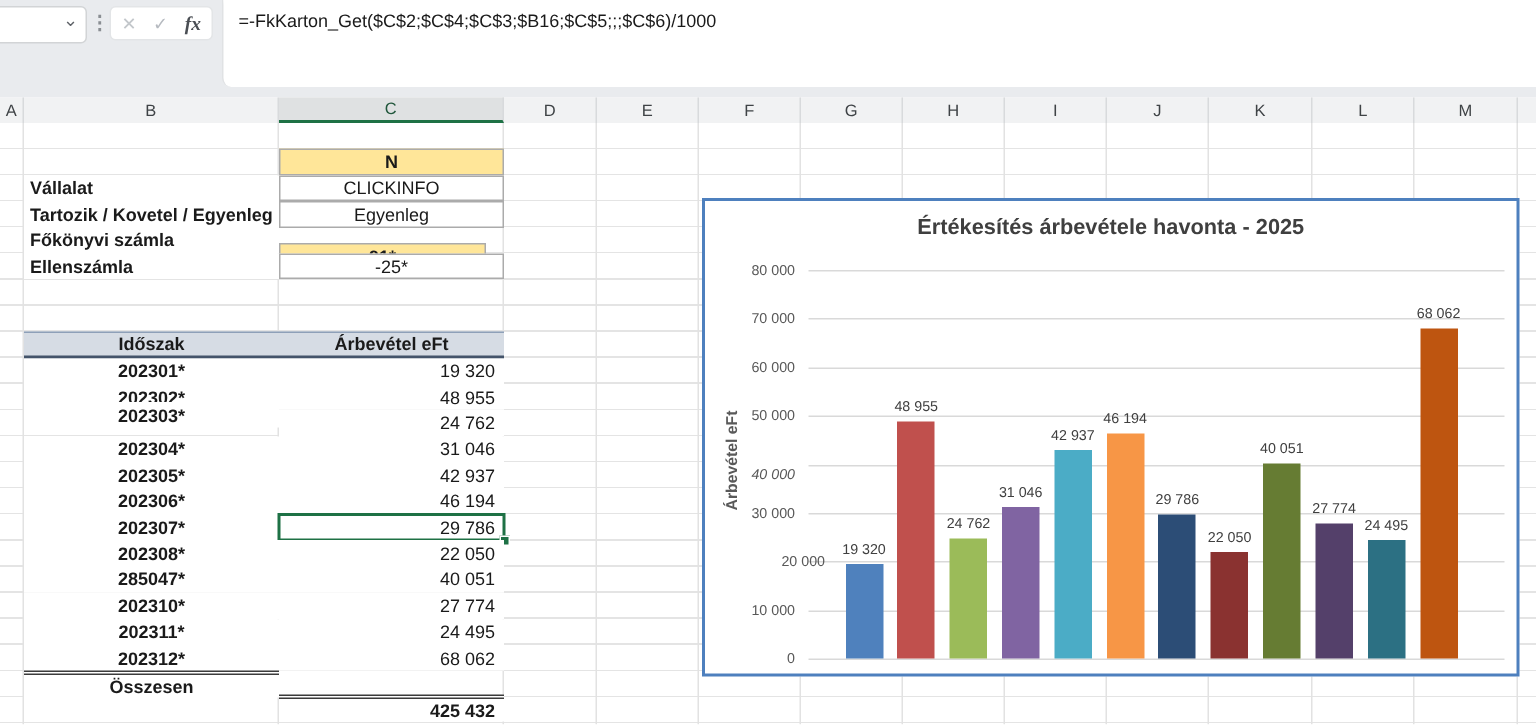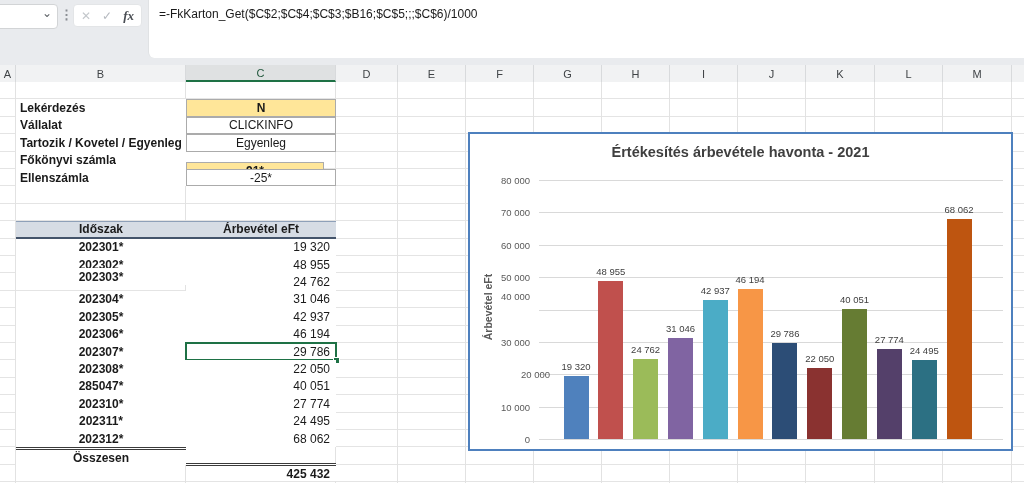--- a/index.html
+++ b/index.html
@@ -99,21 +99,20 @@
       <div class="vline" style="left: 397px;"></div>
       <div class="vline" style="left: 465px;"></div>
       <div class="vline" style="left: 533px;"></div>
       <div class="vline" style="left: 601px;"></div>
       <div class="vline" style="left: 669px;"></div>
       <div class="vline" style="left: 737px;"></div>
       <div class="vline" style="left: 805px;"></div>
       <div class="vline" style="left: 874px;"></div>
       <div class="vline" style="left: 942px;"></div>
       <div class="vline" style="left: 1011px;"></div>
-      <div class="cell b-label" style="left: 16px; top: 17.4px; width: 170px; height: 17.4px;">Lekérdezés</div>
       <div class="cell c-val hl" style="left: 186px; top: 17.4px; width: 150px; height: 17.4px;">N</div>
       <div class="cell b-label" style="left: 16px; top: 34.8px; width: 170px; height: 17.4px;">Vállalat</div>
       <div class="cell c-val" style="left: 186px; top: 34.8px; width: 150px; height: 17.4px;">CLICKINFO</div>
       <div class="cell b-label" style="left: 16px; top: 52.2px; width: 170px; height: 17.4px;">Tartozik / Kovetel / Egyenleg</div>
       <div class="cell c-val" style="left: 186px; top: 52.2px; width: 150px; height: 17.4px;">Egyenleg</div>
       <div class="cell b-label" style="left: 16px; top: 69.6px; width: 170px; height: 17.4px;">Főkönyvi számla</div>
       <div class="cell c-val hl" style="left: 186px; top: 80px; width: 138px; height: 17.4px; text-decoration: underline;">91*</div>
       <div class="cell b-label" style="left: 16px; top: 87px; width: 170px; height: 17.4px;">Ellenszámla</div>
       <div class="cell c-val" style="left: 186px; top: 87px; width: 150px; height: 17.4px;">-25*</div>
       <div class="cell th" style="left: 16px; top: 139.2px; width: 170px; height: 17.4px;">Időszak</div>
@@ -142,33 +141,33 @@
       <div class="cell m-value" style="left: 186px; top: 313.2px; width: 150px; height: 17.4px;">27 774</div>
       <div class="cell m-period" style="left: 16px; top: 330.6px; width: 170px; height: 17.4px;">202311*</div>
       <div class="cell m-value" style="left: 186px; top: 330.6px; width: 150px; height: 17.4px;">24 495</div>
       <div class="cell m-period" style="left: 16px; top: 348px; width: 170px; height: 17.4px;">202312*</div>
       <div class="cell m-value" style="left: 186px; top: 348px; width: 150px; height: 17.4px;">68 062</div>
       <div class="cell m-period tot" style="left: 16px; top: 365.4px; width: 170px; height: 17.4px;">Összesen</div>
       <div class="cell m-value tot" style="left: 186px; top: 365.4px; width: 150px; height: 17.4px; margin-top: 16px;">425 432</div>
     </div>
 
   <div id="chart">
-    <div id="chart-title">Értékesítés árbevétele havonta - 2021</div>
+    <div id="chart-title">Értékesítés árbevétele havonta - 2025</div>
     <div id="y-axis-title">Árbevétel eFt</div>
     <div id="plot">
         <div class="gline" style="top: 305px;"></div>
         <div class="ytick" style="top: 300px;">0</div>
         <div class="gline" style="top: 272.625px;"></div>
         <div class="ytick" style="top: 267.625px;">10 000</div>
         <div class="gline" style="top: 240.25px;"></div>
         <div class="ytick" style="top: 235.25px; margin-left: 20px;">20 000</div>
         <div class="gline" style="top: 207.875px;"></div>
         <div class="ytick" style="top: 202.875px;">30 000</div>
         <div class="gline" style="top: 175.5px;"></div>
-        <div class="ytick" style="top: 157px;">40 000</div>
+        <div class="ytick" style="top: 177px; font-style: italic;">40 000</div>
         <div class="gline" style="top: 143.125px;"></div>
         <div class="ytick" style="top: 138.125px;">50 000</div>
         <div class="gline" style="top: 110.75px;"></div>
         <div class="ytick" style="top: 105.75px;">60 000</div>
         <div class="gline" style="top: 78.375px;"></div>
         <div class="ytick" style="top: 73.375px;">70 000</div>
         <div class="gline" style="top: 46px;"></div>
         <div class="ytick" style="top: 41px;">80 000</div>
         <div class="bar" style="left: 93.5px; top: 242.452px; height: 62.5485px; background: rgb(79, 129, 189);"></div>
         <div class="dlabel" style="left: 81px; top: 227.452px;">19 320</div>

